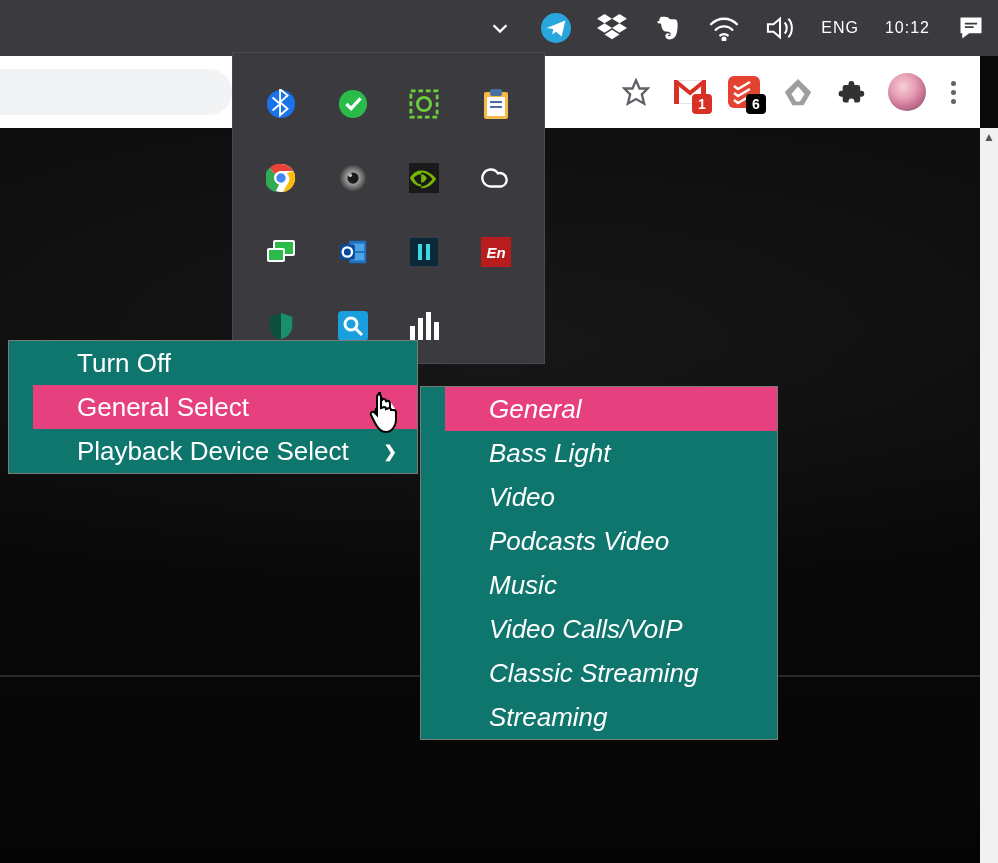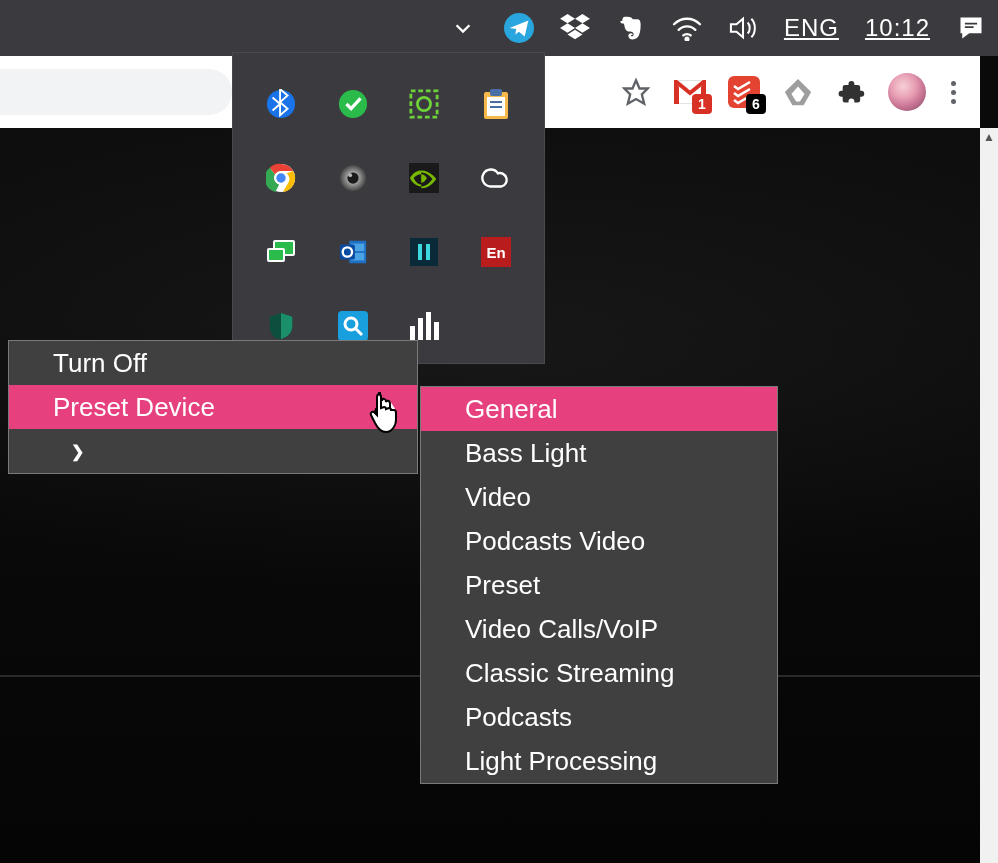--- a/index.html
+++ b/index.html
@@ -24,21 +24,21 @@
     gap: 26px;
     color: #fff;
     font-size: 24px;
   }
   .taskbar .tb-icon {
     display: inline-flex;
     align-items: center;
     justify-content: center;
     width: 30px; height: 30px;
   }
-  .taskbar .tb-text { font-size: 24px; letter-spacing: 1px; text-decoration: underline; }
+  .taskbar .tb-text { font-size: 16px; letter-spacing: 1px; }
   
   .browser-bar {
     position: absolute;
     top: 56px; left: 0; right: 18px;
     height: 72px;
     background: #fff;
     display: flex;
     align-items: center;
   }
   .browser-bar .addr {
@@ -138,35 +138,37 @@
     border: 1px solid #4a4a4e;
     padding: 14px 12px 0 12px;
     z-index: 5;
   }
   .tray-grid {
     display: grid;
     grid-template-columns: repeat(4, 1fr);
     grid-auto-rows: 74px;
     align-items: center;
     justify-items: center;
+    font-style: italic;
   }
   .tray-item {
     width: 40px; height: 40px;
     display: flex;
     align-items: center;
     justify-content: center;
   }
   
   .menu {
     position: absolute;
-    background: #404040;
+    background: #0f766e;
     border: 1px solid #7a7a7a;
     font-size: 26px;
     color: #fff;
     z-index: 20;
+    padding-left: 24px;
   }
   .menu-item {
     display: flex;
     align-items: center;
     justify-content: space-between;
     padding: 6px 20px 6px 44px;
     height: 44px;
     white-space: nowrap;
   }
   .menu-item.hover { background: #e6407e; }
@@ -177,20 +179,21 @@
   }
   #main-menu {
     left: 8px;
     top: 340px;
     width: 410px;
   }
   #sub-menu {
     left: 420px;
     top: 386px;
     width: 358px;
+    font-style: italic;
   }
   
   .cursor {
     position: absolute;
     left: 368px;
     top: 392px;
     z-index: 30;
     pointer-events: none;
   }
   
@@ -421,55 +424,53 @@
     </div>
     <div class="tray-item"></div>
   </div>
 </div>
 
 <div id="main-menu" class="menu">
     <div class="menu-item">
       <span>Turn Off</span>
     </div>
     <div class="menu-item hover">
-      <span>Preset Device</span>
+      <span>General Select</span>
       <span class="arrow">❯</span>
     </div>
     <div class="menu-item">
+      <span>Playback Device Select</span>
       <span class="arrow">❯</span>
     </div>
   </div>
 
 <div id="sub-menu" class="menu">
     <div class="menu-item hover">
       <span>General</span>
     </div>
     <div class="menu-item">
       <span>Bass Light</span>
     </div>
     <div class="menu-item">
       <span>Video</span>
     </div>
     <div class="menu-item">
       <span>Podcasts Video</span>
     </div>
     <div class="menu-item">
-      <span>Preset</span>
+      <span>Music</span>
     </div>
     <div class="menu-item">
       <span>Video Calls/VoIP</span>
     </div>
     <div class="menu-item">
       <span>Classic Streaming</span>
     </div>
     <div class="menu-item">
-      <span>Podcasts</span>
-    </div>
-    <div class="menu-item">
-      <span>Light Processing</span>
+      <span>Streaming</span>
     </div>
   </div>
 
 <div class="cursor">
   <svg width="34" height="42" viewBox="0 0 34 42">
       <path d="M12 2v16l-4-1-3 9 5 2 3-8 5 4 4-2V12c0-4-3-4-4-2 0-4-4-4-4-1 0-5-4-5-4-2 1-6 2-9 2-15z" fill="#fff" stroke="#000" stroke-width="2"></path>
       <path d="M9 40c-2 0-6-4-6-8 0-3 2-5 4-5l2 1 3-9 4 1V2" fill="#fff" stroke="#000" stroke-width="2" opacity="0"></path>
       <path d="M10 2c2 0 3 1 3 3v11l3-1c1 0 2 1 2 2l3-1c1 0 2 1 2 2l3 0c1 0 2 1 2 3v7c0 4-3 12-10 12-6 0-9-5-11-9l-4-8c-1-2 1-4 3-3l3 3V5c0-2 1-3 3-3z" fill="#fff" stroke="#000" stroke-width="2"></path>
     </svg>
 </div>

